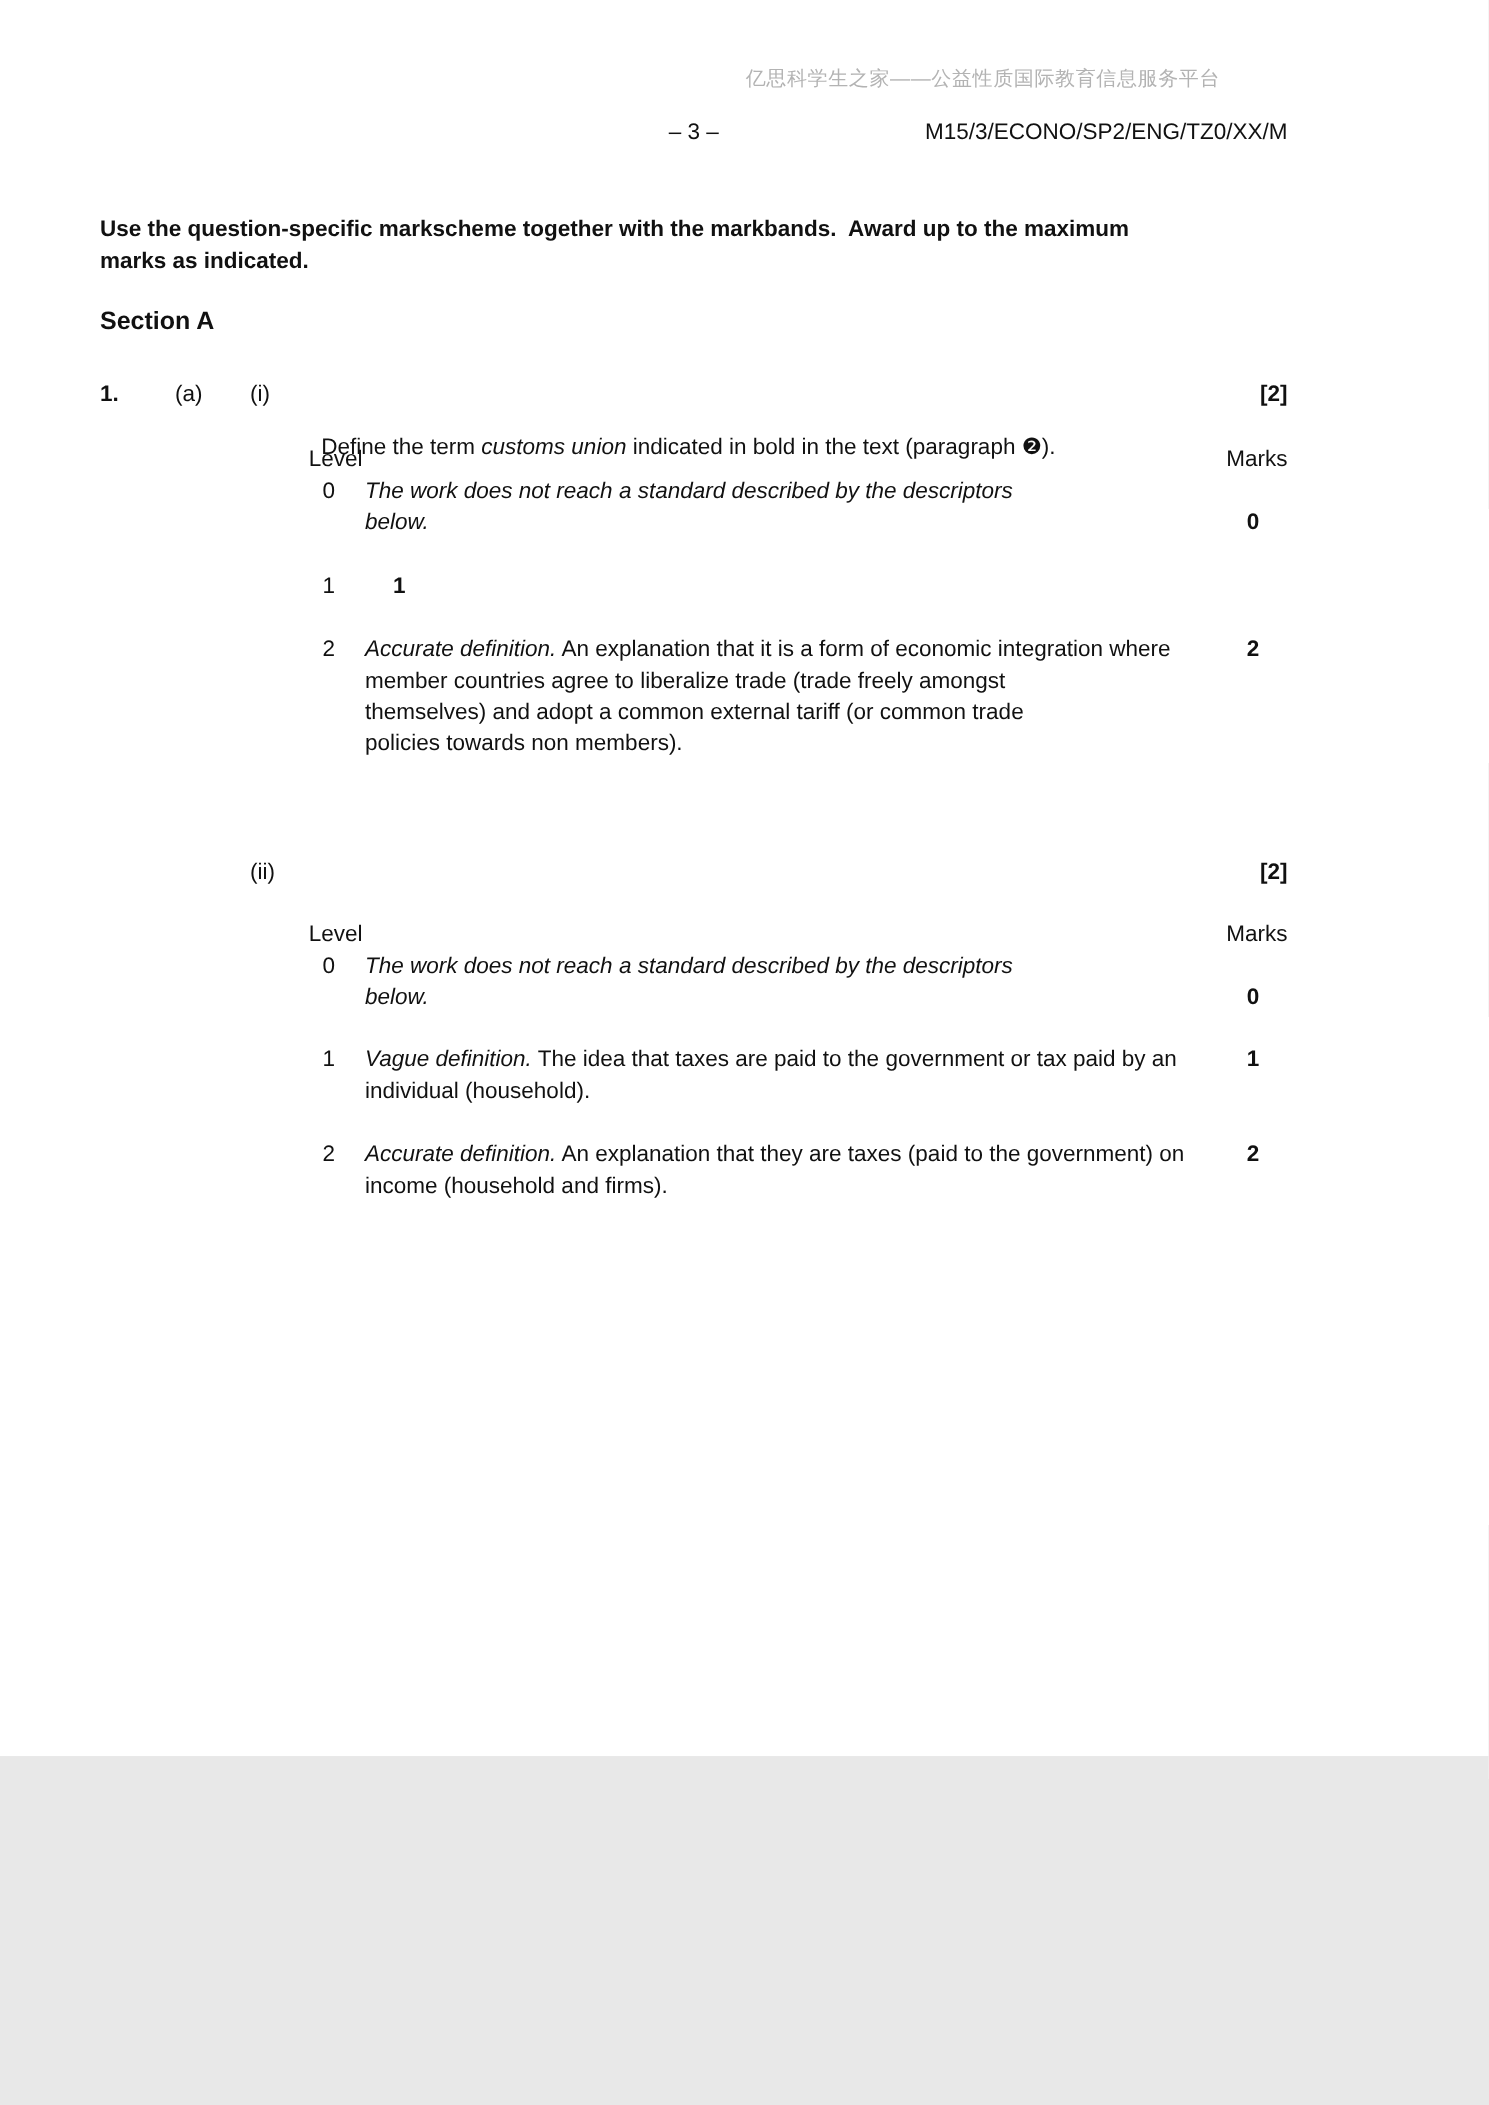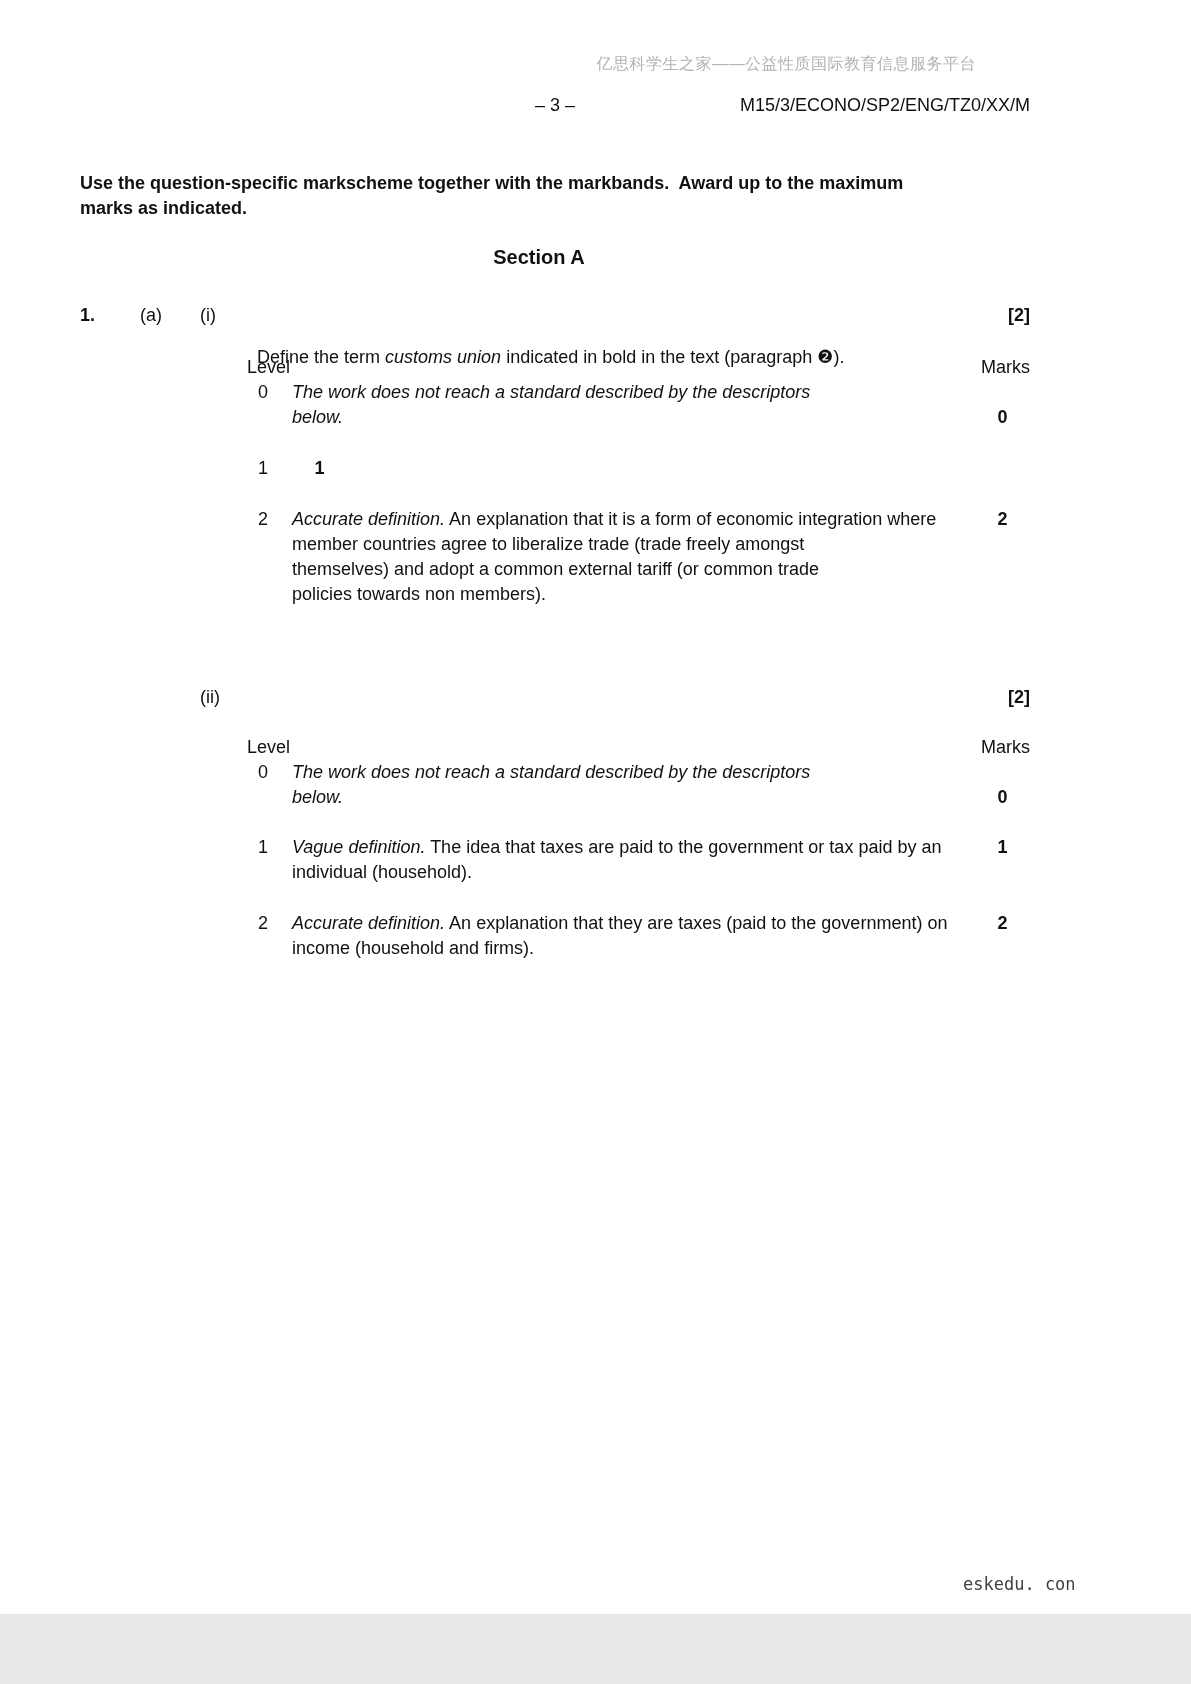--- a/index.html
+++ b/index.html
@@ -1,18 +1,18 @@
 <!DOCTYPE html>
 <html><head>
 <meta charset="utf-8">
 <style>
   html,body { margin:0; padding:0; background:#e8e8e8; }
   .page {
     position:relative;
-    width:1191px; height:1614px;
+    width:1191px; height:1405px;
     margin:0 auto;
     background:#ffffff;
     font-family:"Liberation Sans","DejaVu Sans",sans-serif;
     font-size:18px; line-height:25px;
     color:#111;
     overflow:hidden;
   }
   .abs { position:absolute; }
   .cn-watermark {
     top:51px; right:215px;
@@ -20,22 +20,22 @@
     white-space:nowrap;
   }
   .header-line { top:93px; left:80px; width:950px; height:25px; }
   .page-number { position:absolute; left:0; right:0; text-align:center; }
   .exam-code { position:absolute; right:0; top:0; white-space:nowrap; }
   .intro {
     top:171px; left:80px; width:950px;
     font-weight:bold; white-space:pre-wrap;
   }
   .section-title {
-    top:245px; left:64px; width:950px;
-    text-align:center; font-weight:bold; font-size:20px;
+    top:245px; left:80px; width:950px;
+    text-align:left; font-weight:bold; font-size:20px;
   }
   .q-row { left:80px; width:950px; display:flex; align-items:flex-start; }
   .q-row .q-num   { width:60px; font-weight:bold; flex:none; }
   .q-row .q-part  { width:60px; flex:none; }
   .q-row .q-sub   { width:57px; flex:none; }
   .q-row .q-prompt{ flex:1; white-space:nowrap;margin-top:42px; }
   .q-row .q-marks { flex:none; margin-left:auto; font-weight:bold; text-align:right; }
   .it { font-style:italic; }
   .mtable { left:80px; width:950px; }
   .mhead { display:flex; margin-bottom:0;gap:33px; }

